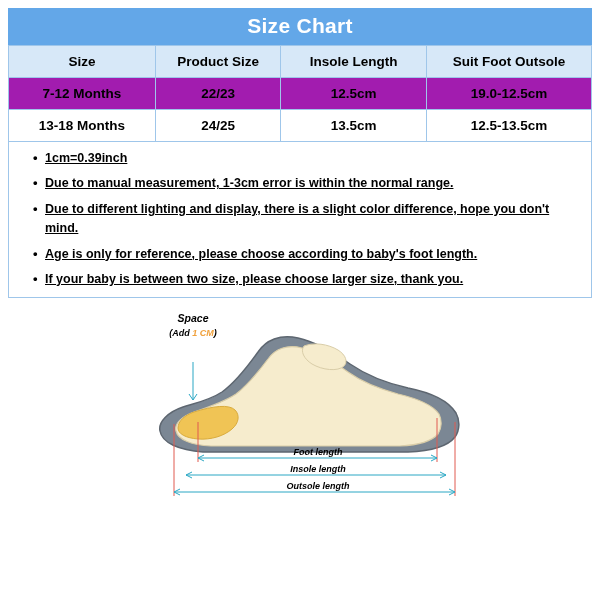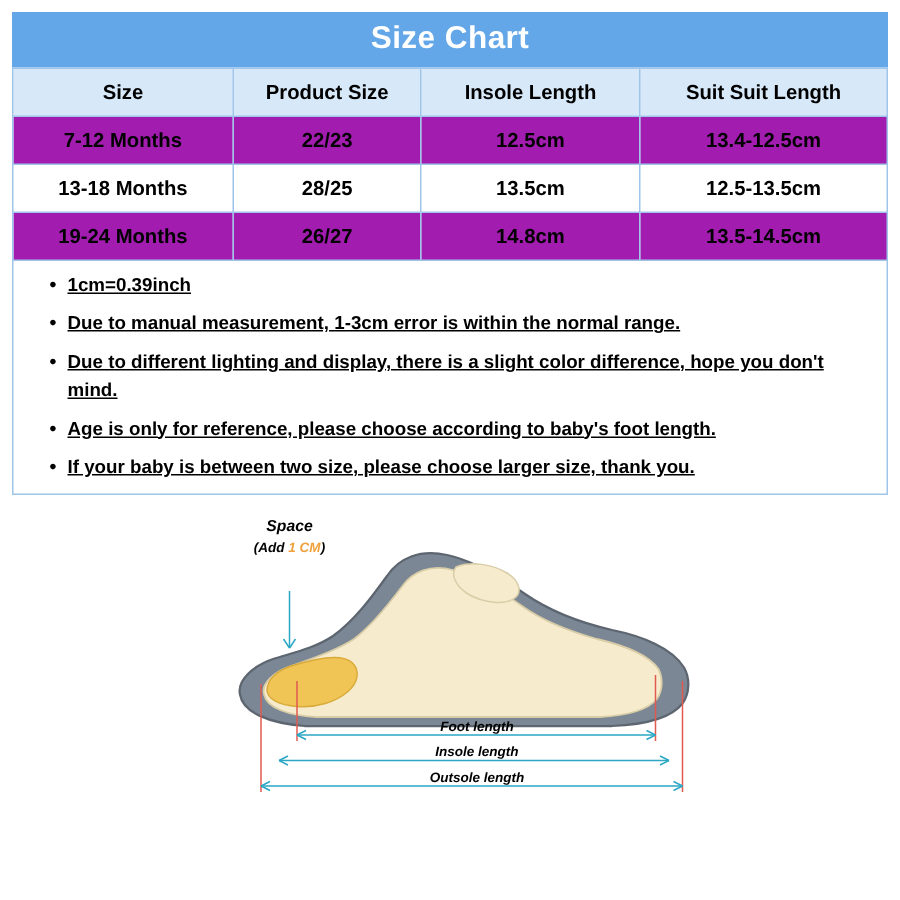--- a/index.html
+++ b/index.html
@@ -136,41 +136,35 @@
       <col class="col-1">
         <col class="col-2">
         <col class="col-3">
         <col class="col-4">
     </colgroup>
     <thead>
       <tr>
         <th>Size</th>
         <th>Product Size</th>
         <th>Insole Length</th>
-        <th>Suit Suit Length</th>
+        <th>Suit Foot Outsole</th>
       </tr>
     </thead>
     <tbody>
       <tr class="even">
         <td>7-12 Months</td>
         <td>22/23</td>
         <td>12.5cm</td>
-        <td>13.4-12.5cm</td>
+        <td>19.0-12.5cm</td>
       </tr>
       <tr class="odd">
         <td>13-18 Months</td>
-        <td>28/25</td>
+        <td>24/25</td>
         <td>13.5cm</td>
         <td>12.5-13.5cm</td>
-      </tr>
-      <tr class="even">
-        <td>19-24 Months</td>
-        <td>26/27</td>
-        <td>14.8cm</td>
-        <td>13.5-14.5cm</td>
       </tr>
     </tbody>
   </table>
 
   <div class="notes">
     <div class="note">
       <span class="bullet">•</span>
       <span class="note-text">1cm=0.39inch</span>
     </div>
     <div class="note">

